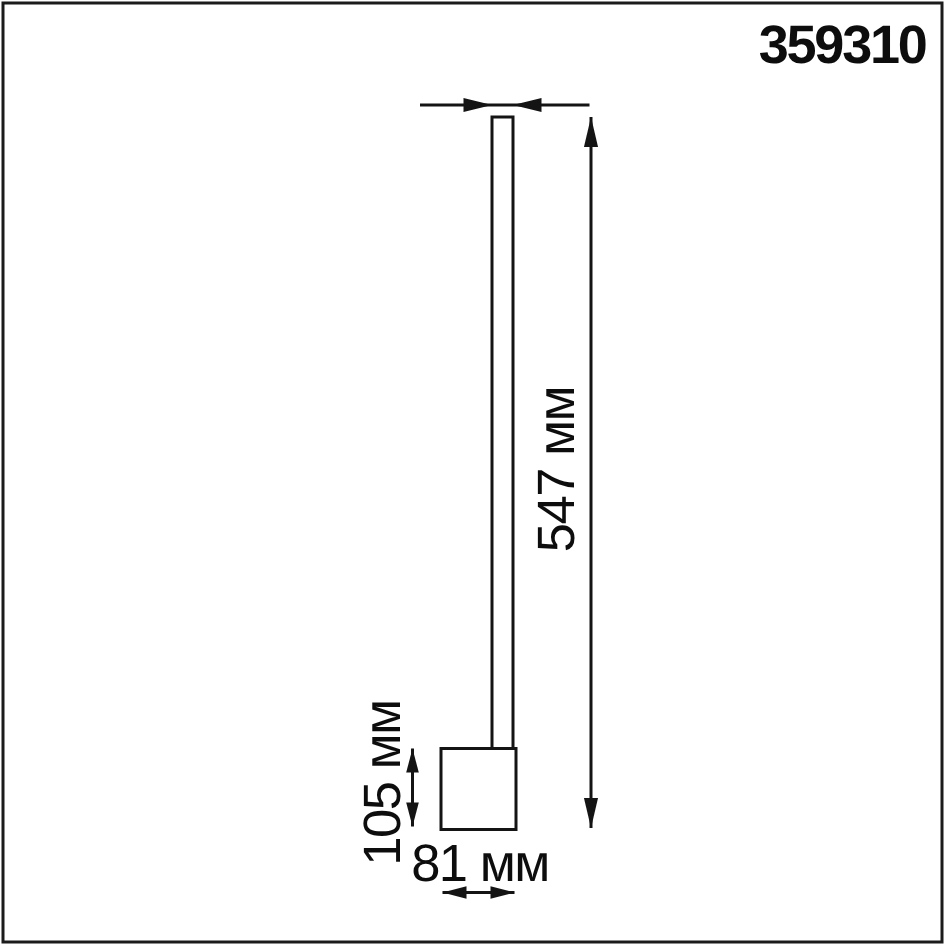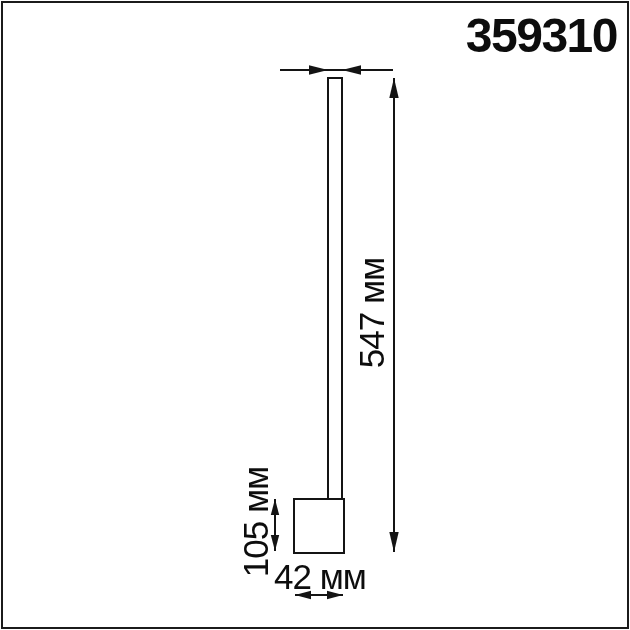--- a/index.html
+++ b/index.html
@@ -29,21 +29,21 @@
     letter-spacing: -1px;
     white-space: nowrap;
     color: #0d0d0d;
   }
   .center   { transform: translate(-50%, -50%); }
   .vertical { transform: translate(-50%, -50%) rotate(-90deg); }
   .product-code {
     position: absolute;
     top: 12px;
     right: 13px;
-    font-size: 48px;
+    font-size: 36px;
     font-weight: bold;
     line-height: 1;
     letter-spacing: -1.5px;
     white-space: nowrap;
     color: #0d0d0d;
   }
   svg line    { stroke: #141414; stroke-width: 2; }
   svg rect    { fill: #ffffff; stroke: #141414; stroke-width: 2; }
   svg polygon { fill: #141414; stroke: none; }
 </style>
@@ -75,16 +75,16 @@
     <polygon points="343,595 327,590.8 327,599.2"></polygon>
   </svg>
 
   <div class="product-code">359310</div>
 
 
   <div class="label vertical" style="left:371px; top:313px;">547 мм</div>
 
   <div class="label vertical" style="left:255px; top:522px;">105 мм</div>
 
-  <div class="label center" style="left:320px; top:576px;">42 мм</div>
+  <div class="label center" style="left:320px; top:576px;">81 мм</div>
 
   <div class="frame"></div>
 </div>
 
 </body></html>

